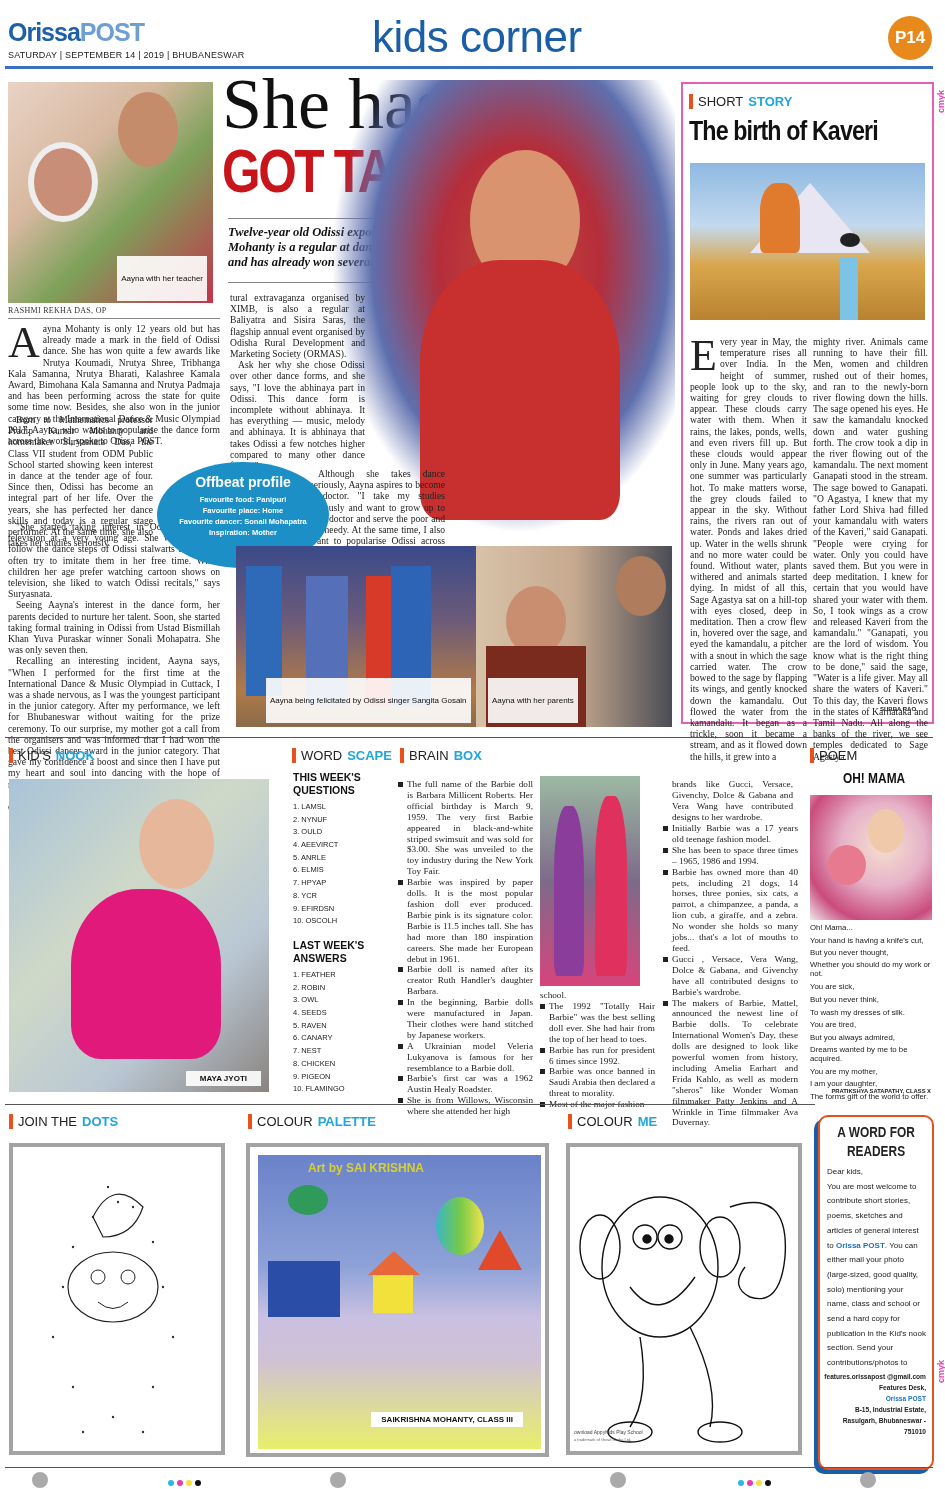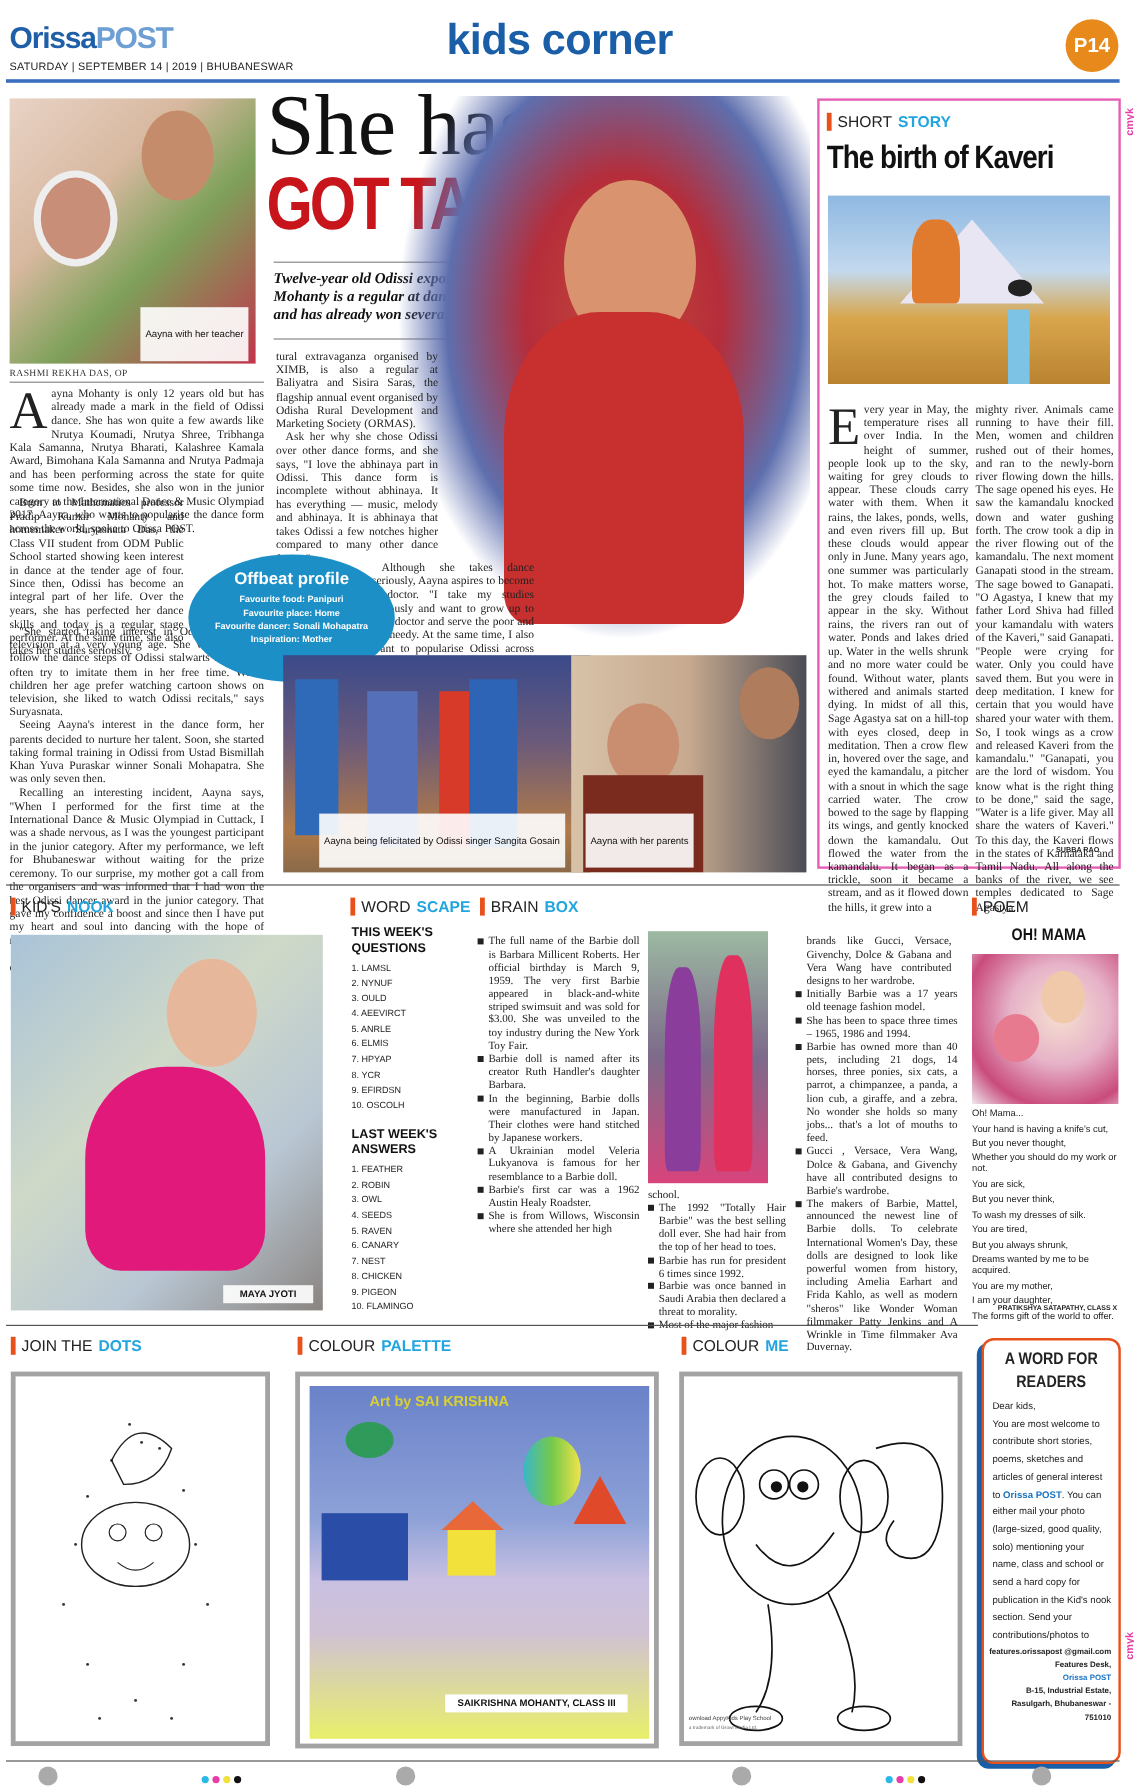--- a/index.html
+++ b/index.html
@@ -3,21 +3,21 @@
 <meta charset="utf-8">
 <style>
 *{box-sizing:border-box;margin:0;padding:0}
 body{width:945px;height:1489px;background:#fff;position:relative;overflow:hidden;font-family:"DejaVu Serif",serif;color:#222}
 .abs{position:absolute}
 .sans{font-family:"Liberation Sans",sans-serif}
 
 #logo{left:8px;top:18px;font-family:"Liberation Sans",sans-serif;font-weight:bold;font-size:25px;letter-spacing:-1px;color:#1e5fa8}
 #logo .post{color:#6e9fd4}
 #dateline{left:8px;top:50px;font-family:"Liberation Sans",sans-serif;font-size:9px;color:#222;letter-spacing:.2px}
-#section-title{left:372px;top:12px;font-family:"Liberation Sans",sans-serif;font-size:36px;color:#1a5ea8;font-weight:bold;letter-spacing:-.5px}
+#section-title{left:372px;top:12px;font-family:"Liberation Sans",sans-serif;font-size:44px;color:#1a5ea8;font-weight:normal;letter-spacing:-.5px}
 #page-badge{left:888px;top:16px;width:44px;height:44px;border-radius:50%;background:#e8891c;color:#fff;font-family:"Liberation Sans",sans-serif;font-weight:bold;font-size:17px;display:flex;align-items:center;justify-content:center}
 #top-rule{left:5px;top:66px;width:928px;height:3px;background:#3a6fc0}
 
 .ph{position:absolute;overflow:hidden}
 .cap{position:absolute;background:rgba(255,255,255,.9);font-family:"Liberation Sans",sans-serif;font-size:8px;padding:18px 4px;color:#111}
 
 #hl1{left:222px;top:68px;font-family:"Liberation Serif",serif;font-size:72px;color:#111;line-height:1}
 #hl2{left:222px;top:140px;font-family:"Liberation Sans",sans-serif;font-weight:bold;font-size:62px;color:#c8151b;letter-spacing:-3px;line-height:1;transform:scaleX(.8);transform-origin:left}
 .rule{position:absolute;height:1px;background:#888}
 #deck{left:228px;top:225px;width:210px;font-family:"Liberation Serif",serif;font-style:italic;font-weight:bold;font-size:12.5px;line-height:15px;color:#111}
@@ -200,20 +200,21 @@
   <div>10. FLAMINGO</div>
 </div>
 
 <div class="sechead" style="left:400px;top:748px">
     <span class="bar"></span>
     <span>BRAIN</span>
     <span class="hl">BOX</span>
   </div>
 <ul class="bb" style="left:398px;top:779px;width:135px">
   <li>The full name of the Barbie doll is Barbara Millicent Roberts. Her official birthday is March 9, 1959. The very first Barbie appeared in black-and-white striped swimsuit and was sold for $3.00. She was unveiled to the toy industry during the New York Toy Fair.</li>
+  <li>Barbie was inspired by paper dolls. It is the most popular fashion doll ever produced. Barbie pink is its signature color. Barbie is 11.5 inches tall. She has had more than 180 inspiration careers. She made her European debut in 1961.</li>
   <li>Barbie doll is named after its creator Ruth Handler's daughter Barbara.</li>
   <li>In the beginning, Barbie dolls were manufactured in Japan. Their clothes were hand stitched by Japanese workers.</li>
   <li>A Ukrainian model Veleria Lukyanova is famous for her resemblance to a Barbie doll.</li>
   <li>Barbie's first car was a 1962 Austin Healy Roadster.</li>
   <li>She is from Willows, Wisconsin where she attended her high</li>
 </ul>
 <div class="ph" style="left:540px;top:776px;width:100px;height:210px;background:linear-gradient(180deg,#9cb9a2 0%,#7d6a8a 50%,#d8447c 100%)">
   <div style="position:absolute;left:14px;top:30px;width:30px;height:170px;background:#8a3d9a;border-radius:40% 40% 10% 10%"></div>
   <div style="position:absolute;left:55px;top:20px;width:32px;height:180px;background:#e0305e;border-radius:40% 40% 10% 10%"></div>
 </div>
@@ -244,21 +245,21 @@
 </div>
 <div class="poem" style="left:810px;top:922px;width:125px">
   <div>Oh! Mama...</div>
   <div>Your hand is having a knife's cut,</div>
   <div>But you never thought,</div>
   <div style="line-height:9px;padding-bottom:3px">Whether you should do my work or not.</div>
   <div>You are sick,</div>
   <div>But you never think,</div>
   <div>To wash my dresses of silk.</div>
   <div>You are tired,</div>
-  <div>But you always shrunk,</div>
+  <div>But you always admired,</div>
   <div style="line-height:9px;padding-bottom:3px">Dreams wanted by me to be acquired.</div>
   <div>You are my mother,</div>
   <div>I am your daughter,</div>
   <div>The forms gift of the world to offer.</div>
 </div>
 <div class="abs sans" style="right:14px;top:1088px;font-size:5.8px;font-weight:bold">PRATIKSHYA SATAPATHY, CLASS X</div>
 
 <div class="hrule" style="left:5px;top:1104px;width:810px"></div>
 
 <div class="sechead" style="left:9px;top:1114px">

